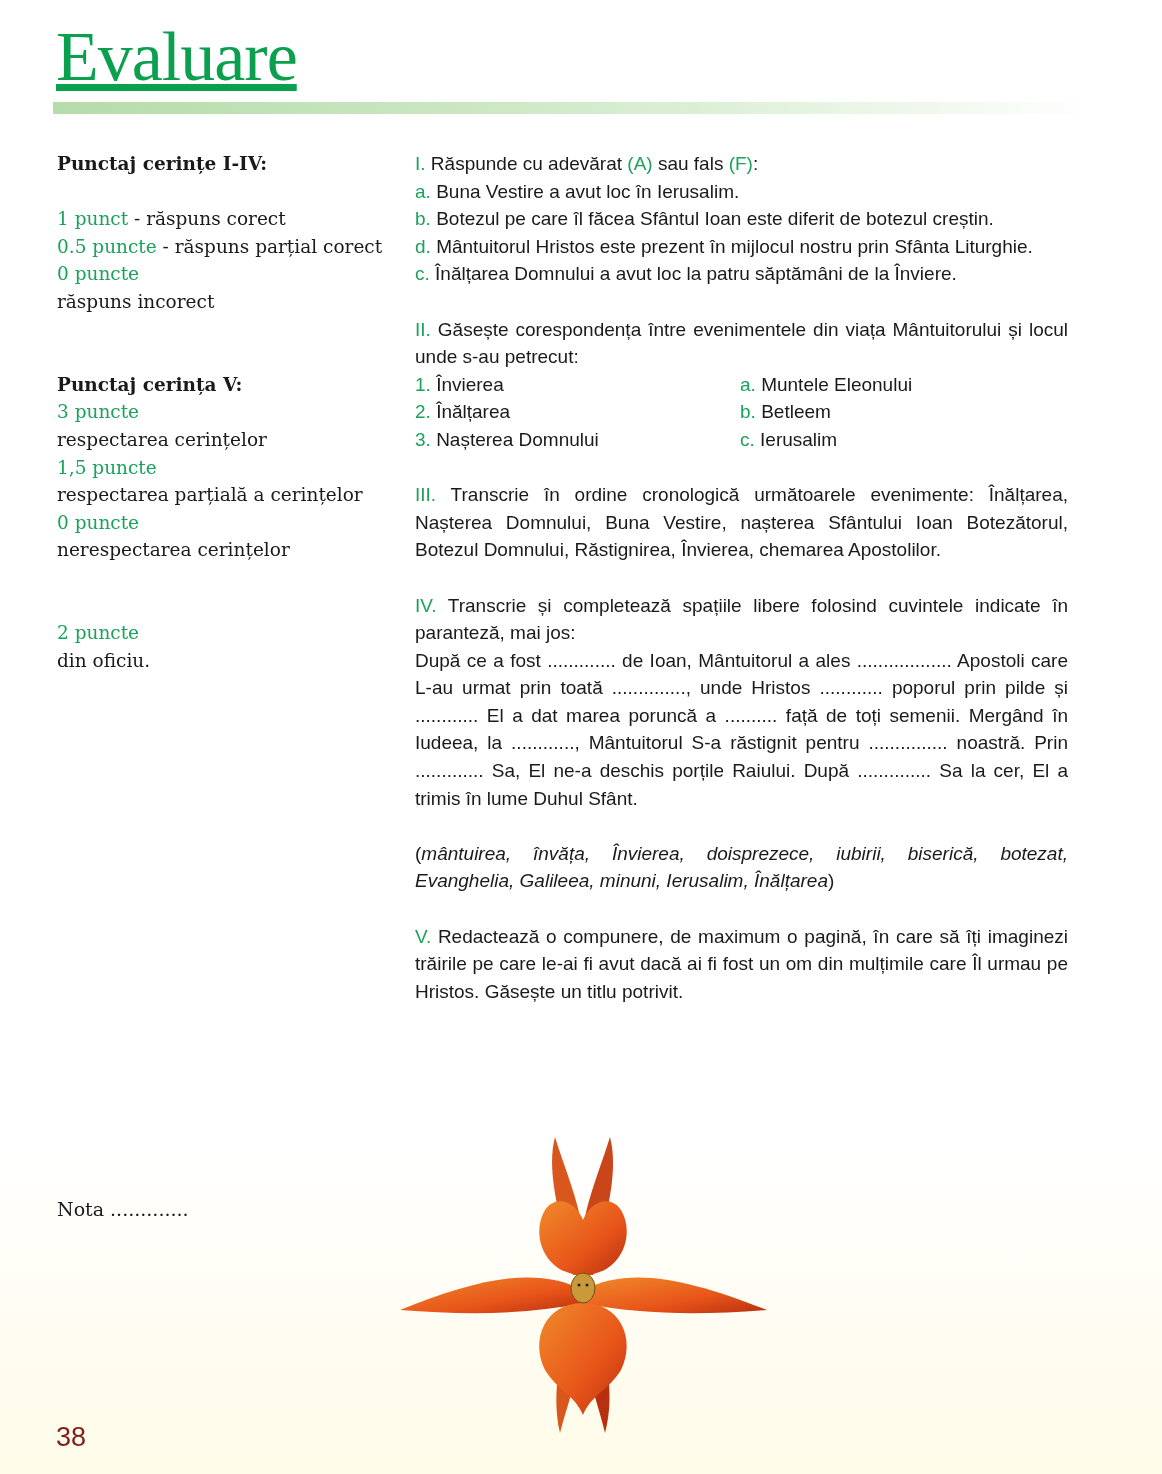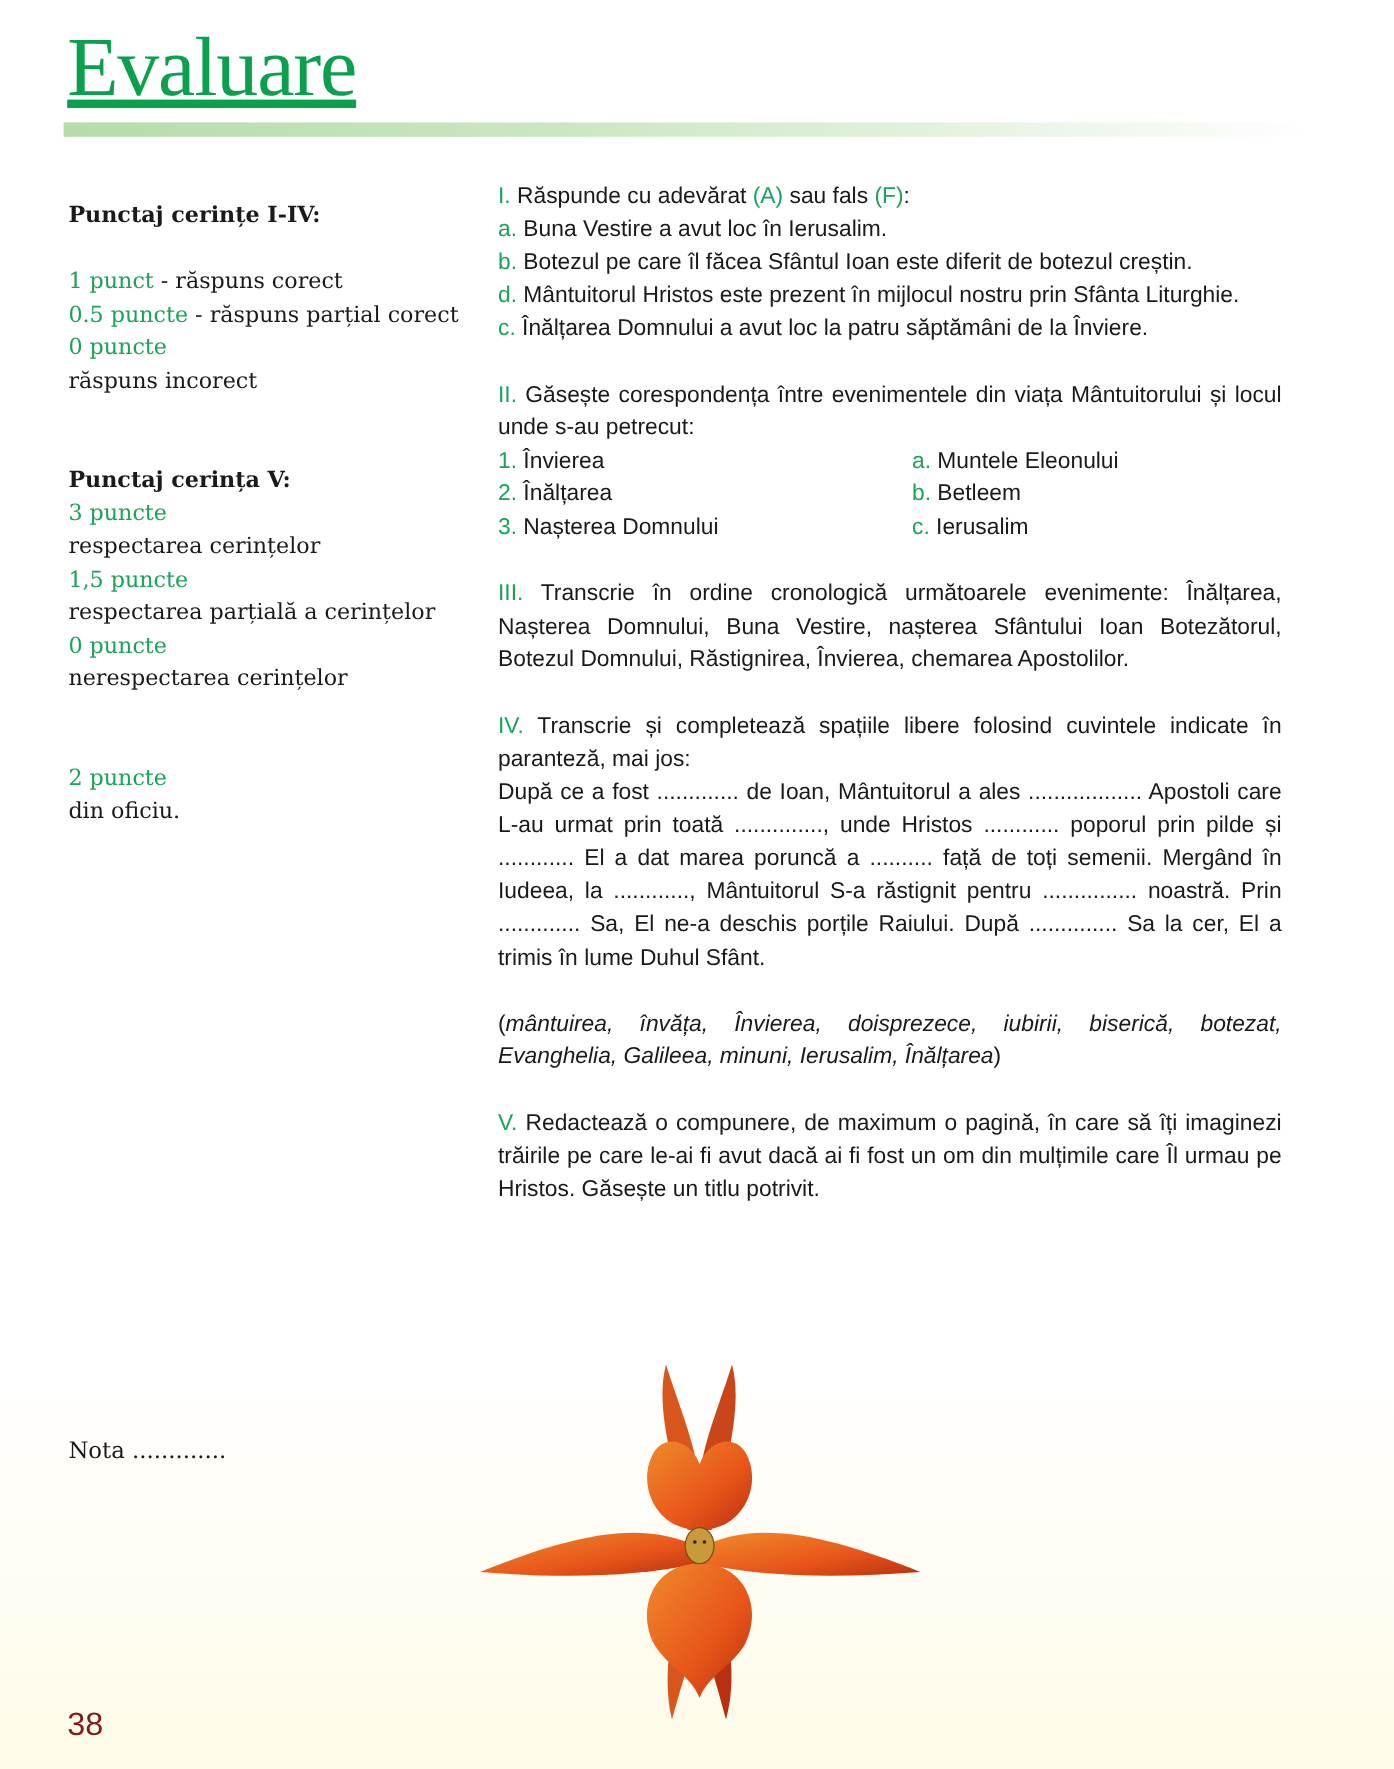--- a/index.html
+++ b/index.html
@@ -14,38 +14,38 @@
     font-family: "Liberation Serif", serif;
     font-size: 70px; color: #0aa04e; letter-spacing: -1px; line-height: 1; text-decoration: underline;
   }
   .title-rule {
     position: absolute; left: 53px; top: 102px; width: 1040px; height: 12px;
     background: linear-gradient(to right, #b5dcaa 0%, #cbe7c2 40%, #e3f2de 70%, rgba(255,255,255,0) 100%);
   }
   .g { color: #1aa35a; }
   .left {
     position: absolute; left: 57px; top: 150px; width: 330px;
-    font-size: 18.5px; line-height: 27.6px; margin-top: 16px;
+    font-size: 18.5px; line-height: 27.6px;
   }
   .left .hd { font-weight: bold; }
   .left .blank { height: 27.6px; }
   .nota {
     position: absolute; left: 57px; top: 1198px; font-size: 19px; font-weight: normal;
   }
   .right {
     position: absolute; left: 415px; top: 150px; width: 653px;
     font-family: "Liberation Sans", sans-serif;
     font-size: 19px; line-height: 27.6px; text-align: justify;
     font-stretch: condensed;
   }
   .right p { margin: 0; }
   .right .sp { height: 27.6px; }
   .match { display: flex; }
   .match .l { width: 325px; }
-  .match .r { flex: 1; margin-left: 20px; }
+  .match .r { flex: 1; }
   .ital { font-style: italic; }
   .pagenum {
     position: absolute; left: 56px; top: 1422px;
     font-family: Liberation Sans, sans-serif; font-size: 27px; color: #7f1d1d;
   }
   .illustration { position: absolute; left: 395px; top: 1125px; width: 375px; height: 320px; }
 </style>
 </head>
 <body>
 

